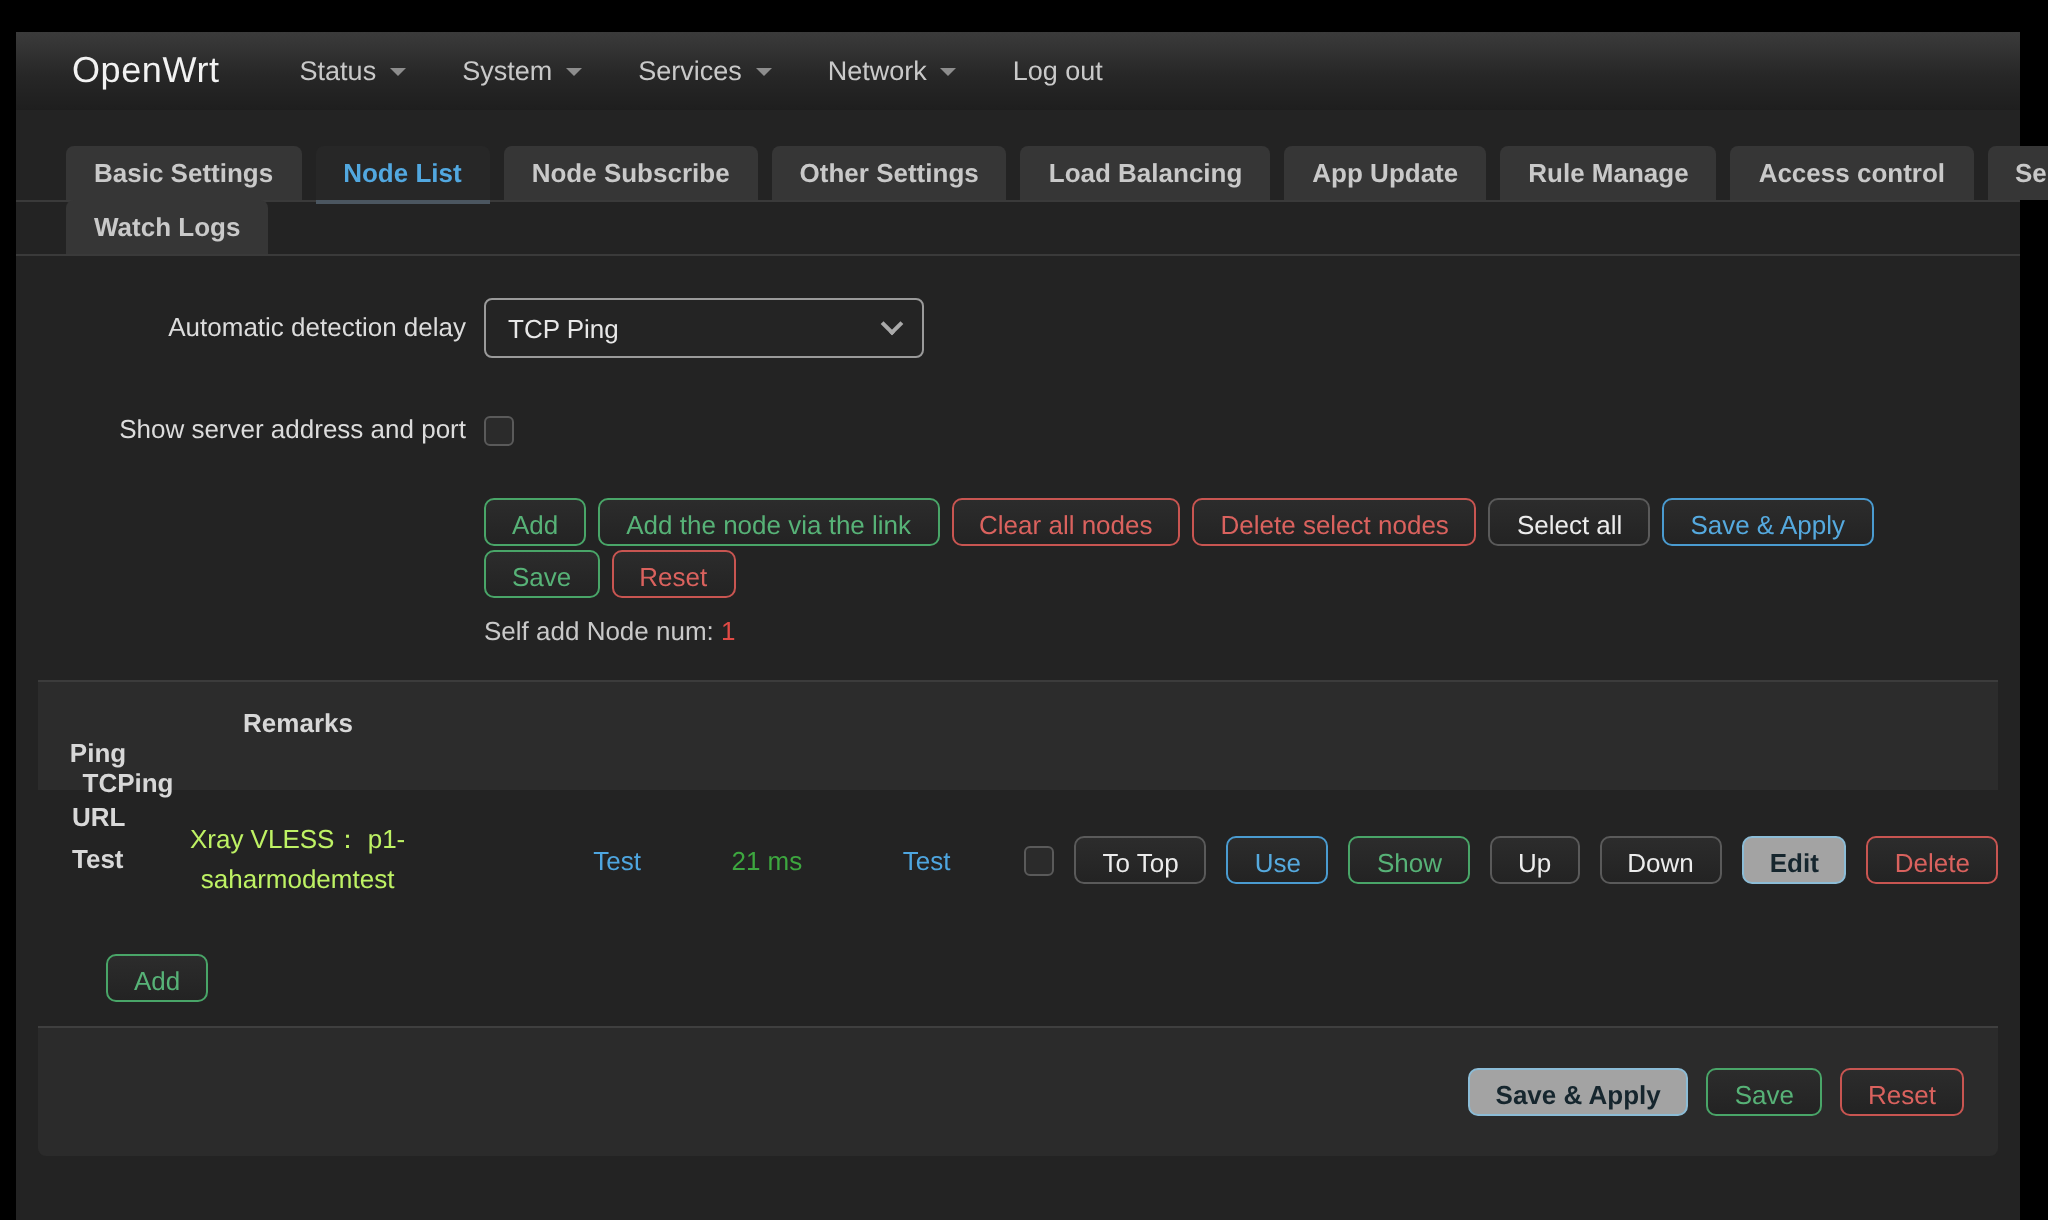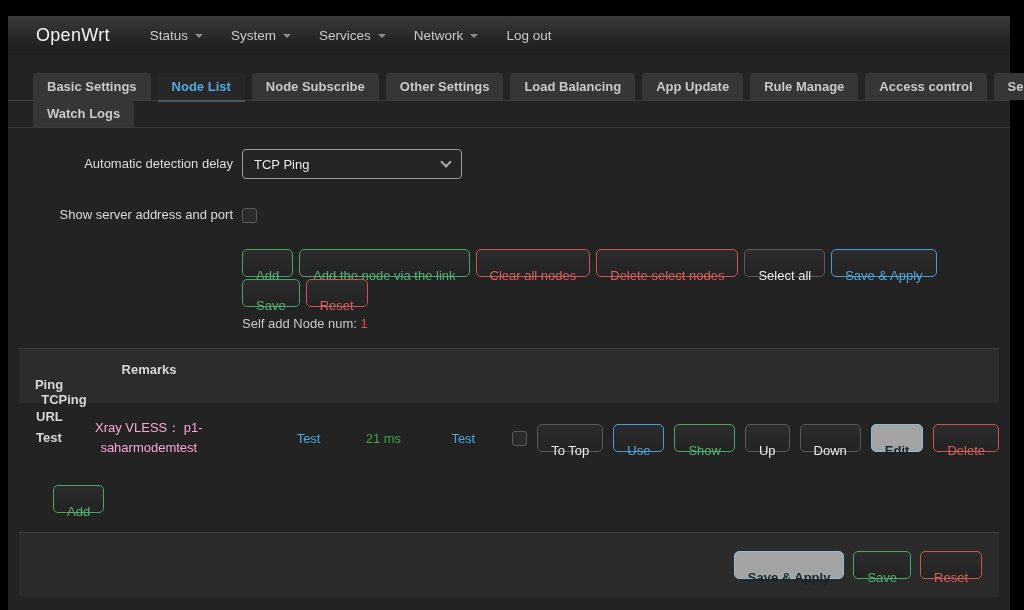--- a/index.html
+++ b/index.html
@@ -30,21 +30,21 @@
   .row-show  { margin-top:28px; height:16px; }
   .selectbox { width:220px; height:30px; margin-left:9px; border:1px solid #9a9a9a; border-radius:4px;
                background:#242424; color:#e8e8e8; font-size:13px; display:flex; align-items:center;
                justify-content:space-between; padding:0 11px; cursor:pointer; }
   .sel-chev { width:8px; height:8px; border-right:2px solid #aaa; border-bottom:2px solid #aaa;
               transform:rotate(45deg); margin-top:-4px; }
   .checkbox { width:15px; height:15px; margin-left:9px; border:1px solid #5a5a5a; border-radius:3px;
               background:#2b2b2b; cursor:pointer; }
 
   
-  .btn { font-family:inherit; font-size:13px; height:24px; line-height:26px; padding:13px 13px;
+  .btn { font-family:inherit; font-size:13px; height:24px; line-height:26px; padding:0 13px;
          border-radius:5px; background:linear-gradient(180deg,#2c2c2c,#232323);
          border:1px solid #555; cursor:pointer; white-space:nowrap; }
   .btn-green { color:#57b277; border-color:#49a568; }
   .btn-red   { color:#da625e; border-color:#c85551; }
   .btn-gray  { color:#ececec; border-color:#5a5a5a; }
   .btn-blue  { color:#55a9de; border-color:#4a9bd0; }
   .btn-solid { background:#a3a3a3; border-color:#8cbcd6; color:#16262e;font-weight:bold; }
 
   .toolbar  { margin:26px 0 0 234px; display:flex; gap:6px; }
   .toolbar2 { margin:2px 0 0 234px; display:flex; gap:6px; }
@@ -54,21 +54,21 @@
   
   .ntable { margin:17px 11px 0 11px; border-top:1px solid #3c3c3c; }
   .thead { background:#2c2c2c; display:flex; padding-top:13px; height:54px;
            font-weight:bold; color:#d8d8d8; font-size:13px;flex-direction:column; }
   .tbody-row { display:flex; align-items:center; height:70px; font-size:13px; }
   .c-remarks { width:260px; text-align:center; }
   .c-ping    { width:60px;  text-align:center; }
   .c-tcping  { width:90px;  text-align:center; }
   .c-url     { width:70px;  text-align:center; }
   .url-head  { display:inline-block; width:36px; text-align:left; line-height:1.6; }
-  .remark-text { display:inline-block; width:122px; color:#f9a8d4; line-height:1.55; }
+  .remark-text { display:inline-block; width:122px; color:#bef264; line-height:1.55; }
   .tlink  { color:#4ea6e0; text-decoration:none; cursor:pointer; }
   .ms-val { color:#3da73f; }
   .row-actions { display:flex; align-items:center; gap:10px; margin-left:14px; }
 
   .bottom-add { margin:12px 0 0 45px; }
 
   
   .footer { margin:12px 11px 0 11px; height:65px; background:#2b2b2b; border-top:1px solid #3f3f3f;
             border-radius:0 0 4px 4px; display:flex; justify-content:flex-end; align-items:center;
             gap:9px; padding-right:17px; }

